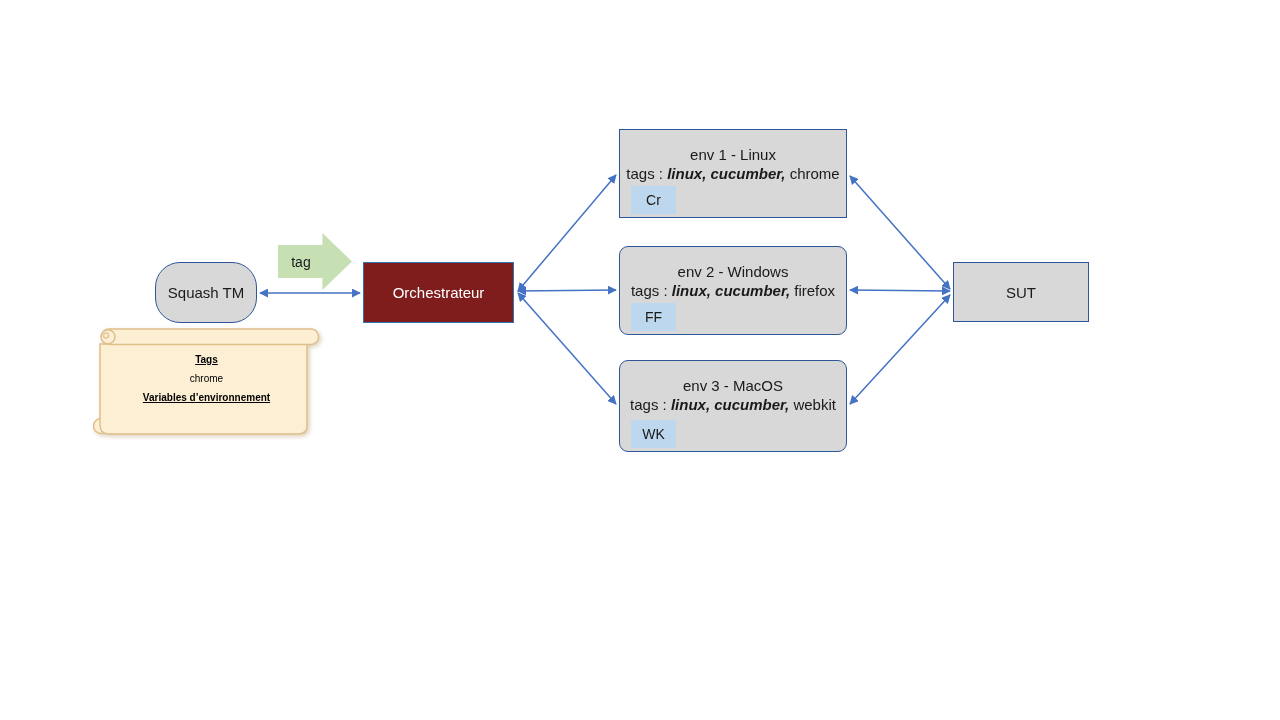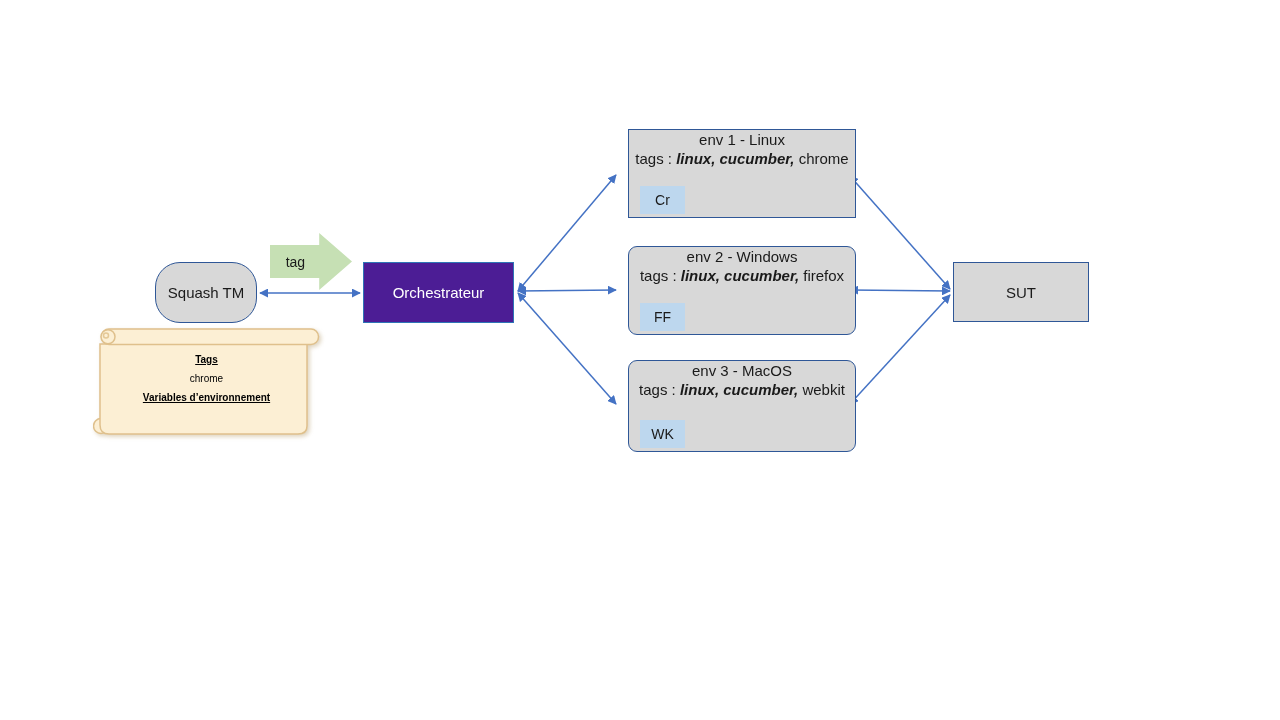--- a/index.html
+++ b/index.html
@@ -26,38 +26,38 @@
     box-sizing: border-box;
     font-size: 15px;
     text-align: center;
   }
   .node.gray {
     background: #d8d8d8;
     border: 1.6px solid #2f5797;
     color: #1a1a1a;
   }
   .node.blue {
-    background: #4c1d95;
+    background: #7f1d1d;
     border: 1.6px solid #2e75b6;
     color: #ffffff;
   }
   #squash        { left: 155px; top: 262px; width: 102px; height: 61px; border-radius: 25px; }
   #orchestrateur { left: 363px; top: 262px; width: 151px; height: 61px; }
   #sut           { left: 953px; top: 262px; width: 136px; height: 60px; }
 
   .env-node {
     position: absolute;
     left: 619px;
     width: 228px;
     box-sizing: border-box;
     background: #d8d8d8;
     border: 1.6px solid #2f5797;
     text-align: center;
     font-size: 15px;
-    margin-left: 9px;
+    padding-top: 15px;
   }
   #env1 { top: 129px; height: 89px; }
   #env2 { top: 246px; height: 89px; border-radius: 9px; }
   #env3 { top: 360px; height: 92px; border-radius: 9px; }
   .env-title { line-height: 19px; }
   .env-tags  { line-height: 19px; white-space: pre; }
   .env-tags .it { font-style: italic; font-weight: bold; }
   .badge {
     position: absolute;
     left: 11px;
@@ -67,22 +67,22 @@
     background: #bdd7ee;
     display: flex;
     align-items: center;
     justify-content: center;
     font-size: 14px;
     color: #1a1a1a;
   }
 
   .tag-arrow-wrap {
     position: absolute;
-    left: 270px; top: 233px;
-    width: 74px; height: 57px; padding-left: 8px;
+    left: 278px; top: 233px;
+    width: 74px; height: 57px;
   }
   .tag-arrow-shape {
     position: absolute;
     left: 0; top: 0;
     width: 100%; height: 100%;
     background: #c6e0b4;
     clip-path: polygon(0% 21%, 60% 21%, 60% 0%, 100% 50%, 60% 100%, 60% 79%, 0% 79%);
   }
   .tag-label {
     position: absolute;

